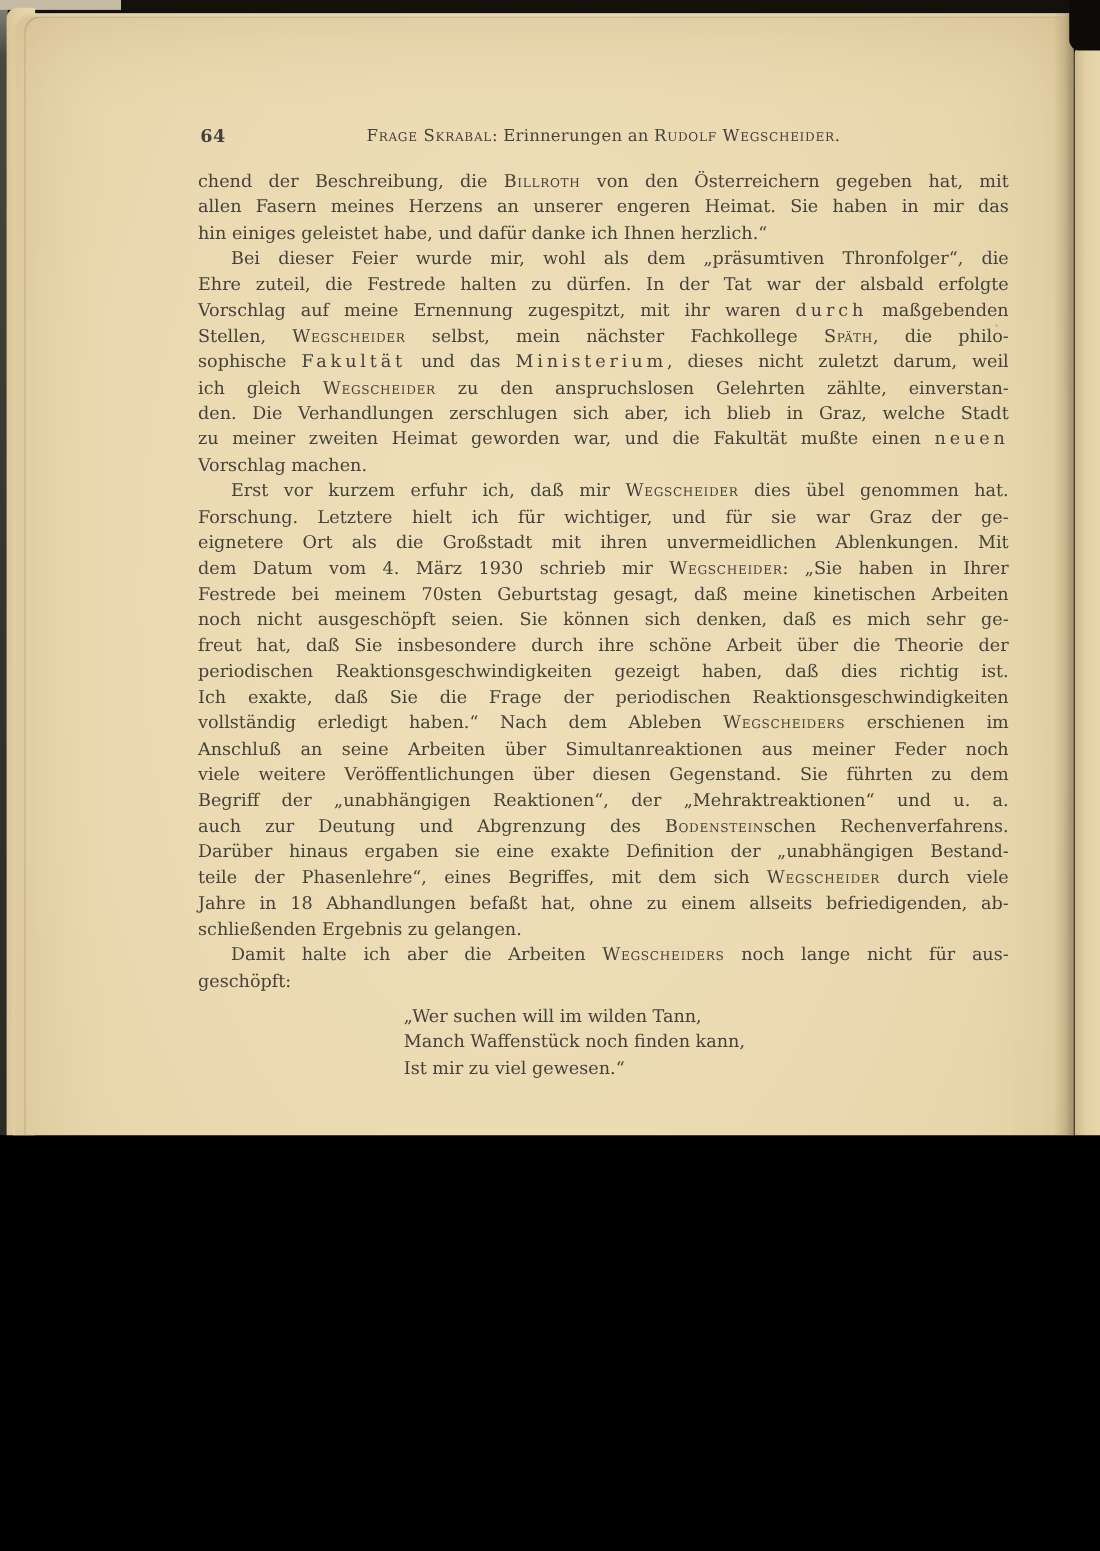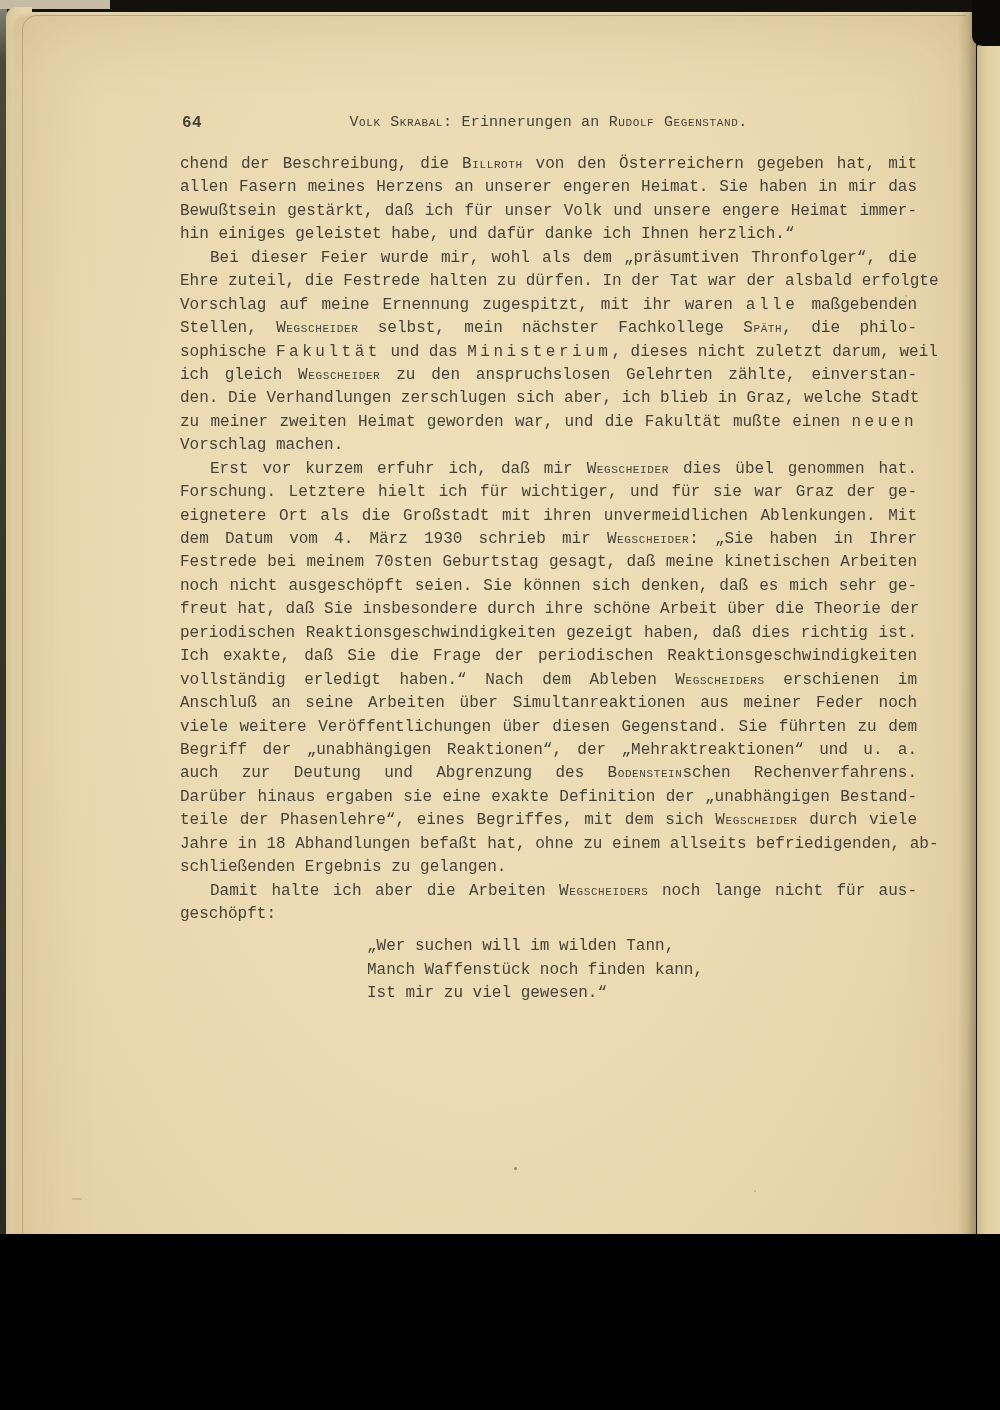--- a/index.html
+++ b/index.html
@@ -2,21 +2,21 @@
 <html style="--paper: #ead9b0; --ink: #46413a; --background: #14110d;"><head>
 <meta charset="utf-8">
 <style>
   :root{
     --paper:#ead9b0;
     --ink:#46413a;
     --background:#14110d;
   }
   html,body{margin:0;padding:0;}
   body{background:#000;font-family:"DejaVu Serif","Liberation Serif",serif;}
-  .scan{position:relative;width:1000px;height:1234px;overflow:hidden;background:var(--background);font-family:Liberation Mono, monospace;}
+  .scan{position:relative;width:1000px;height:1032px;overflow:hidden;background:var(--background);}
 
   
   .left-strip{position:absolute;left:0;top:0;width:7px;height:100%;
     background:linear-gradient(180deg,#8a887f 0%,#4a473f 5%,#37342d 50%,#2c2a24 100%);}
   .top-left-light{position:absolute;left:0;top:0;width:110px;height:9px;background:#c6bca6;}
   .under-pages{position:absolute;left:6px;top:7px;width:26px;height:1396px;
     background:linear-gradient(90deg,#d9c597 0%,#e6d4a8 60%);border-radius:10px 0 0 6px;}
   .stack-line{position:absolute;width:2px;background:rgba(150,122,78,.45);transform-origin:top left;}
   .stack-line.s1{left:10px;top:1250px;height:165px;transform:rotate(14deg);}
 
@@ -63,34 +63,33 @@
   <div class="top-left-light"></div>
   <div class="under-pages"></div>
   <div class="stack-line s1"></div>
 
   <div class="page">
     <div class="corner-line"></div>
     <div class="crease"></div>
 
     <div class="header-row">
       <span class="pagenum">64</span>
-      <span class="header-title"><span class="sc">Volk Skrabal</span>: Erinnerungen an <span class="sc">Rudolf Gegenstand</span>.</span>
+      <span class="header-title"><span class="sc">Frage Skrabal</span>: Erinnerungen an <span class="sc">Rudolf Wegscheider</span>.</span>
     </div>
 
     <div class="text-body" id="text-body">
         <div class="block para">
           <div class="line">chend der Beschreibung, die <span class="sc">Billroth</span> von den Österreichern gegeben hat, mit</div>
           <div class="line">allen Fasern meines Herzens an unserer engeren Heimat. Sie haben in mir das</div>
-          <div class="line">Bewußtsein gestärkt, daß ich für unser Volk und unsere engere Heimat immer-</div>
           <div class="line no-just">hin einiges geleistet habe, und dafür danke ich Ihnen herzlich.“</div>
         </div>
         <div class="block para">
           <div class="line indent">Bei dieser Feier wurde mir, wohl als dem „präsumtiven Thronfolger“, die</div>
           <div class="line">Ehre zuteil, die Festrede halten zu dürfen. In der Tat war der alsbald erfolgte</div>
-          <div class="line">Vorschlag auf meine Ernennung zugespitzt, mit ihr waren <span class="sp">alle</span> maßgebenden</div>
+          <div class="line">Vorschlag auf meine Ernennung zugespitzt, mit ihr waren <span class="sp">durch</span> maßgebenden</div>
           <div class="line">Stellen, <span class="sc">Wegscheider</span> selbst, mein nächster Fachkollege <span class="sc">Späth</span>, die philo-</div>
           <div class="line">sophische <span class="sp">Fakultät</span> und das <span class="sp">Ministerium</span>, dieses nicht zuletzt darum, weil</div>
           <div class="line">ich gleich <span class="sc">Wegscheider</span> zu den anspruchslosen Gelehrten zählte, einverstan-</div>
           <div class="line">den. Die Verhandlungen zerschlugen sich aber, ich blieb in Graz, welche Stadt</div>
           <div class="line">zu meiner zweiten Heimat geworden war, und die Fakultät mußte einen <span class="sp">neuen</span></div>
           <div class="line no-just">Vorschlag machen.</div>
         </div>
         <div class="block para">
           <div class="line indent">Erst vor kurzem erfuhr ich, daß mir <span class="sc">Wegscheider</span> dies übel genommen hat.</div>
           <div class="line">Forschung. Letztere hielt ich für wichtiger, und für sie war Graz der ge-</div>

